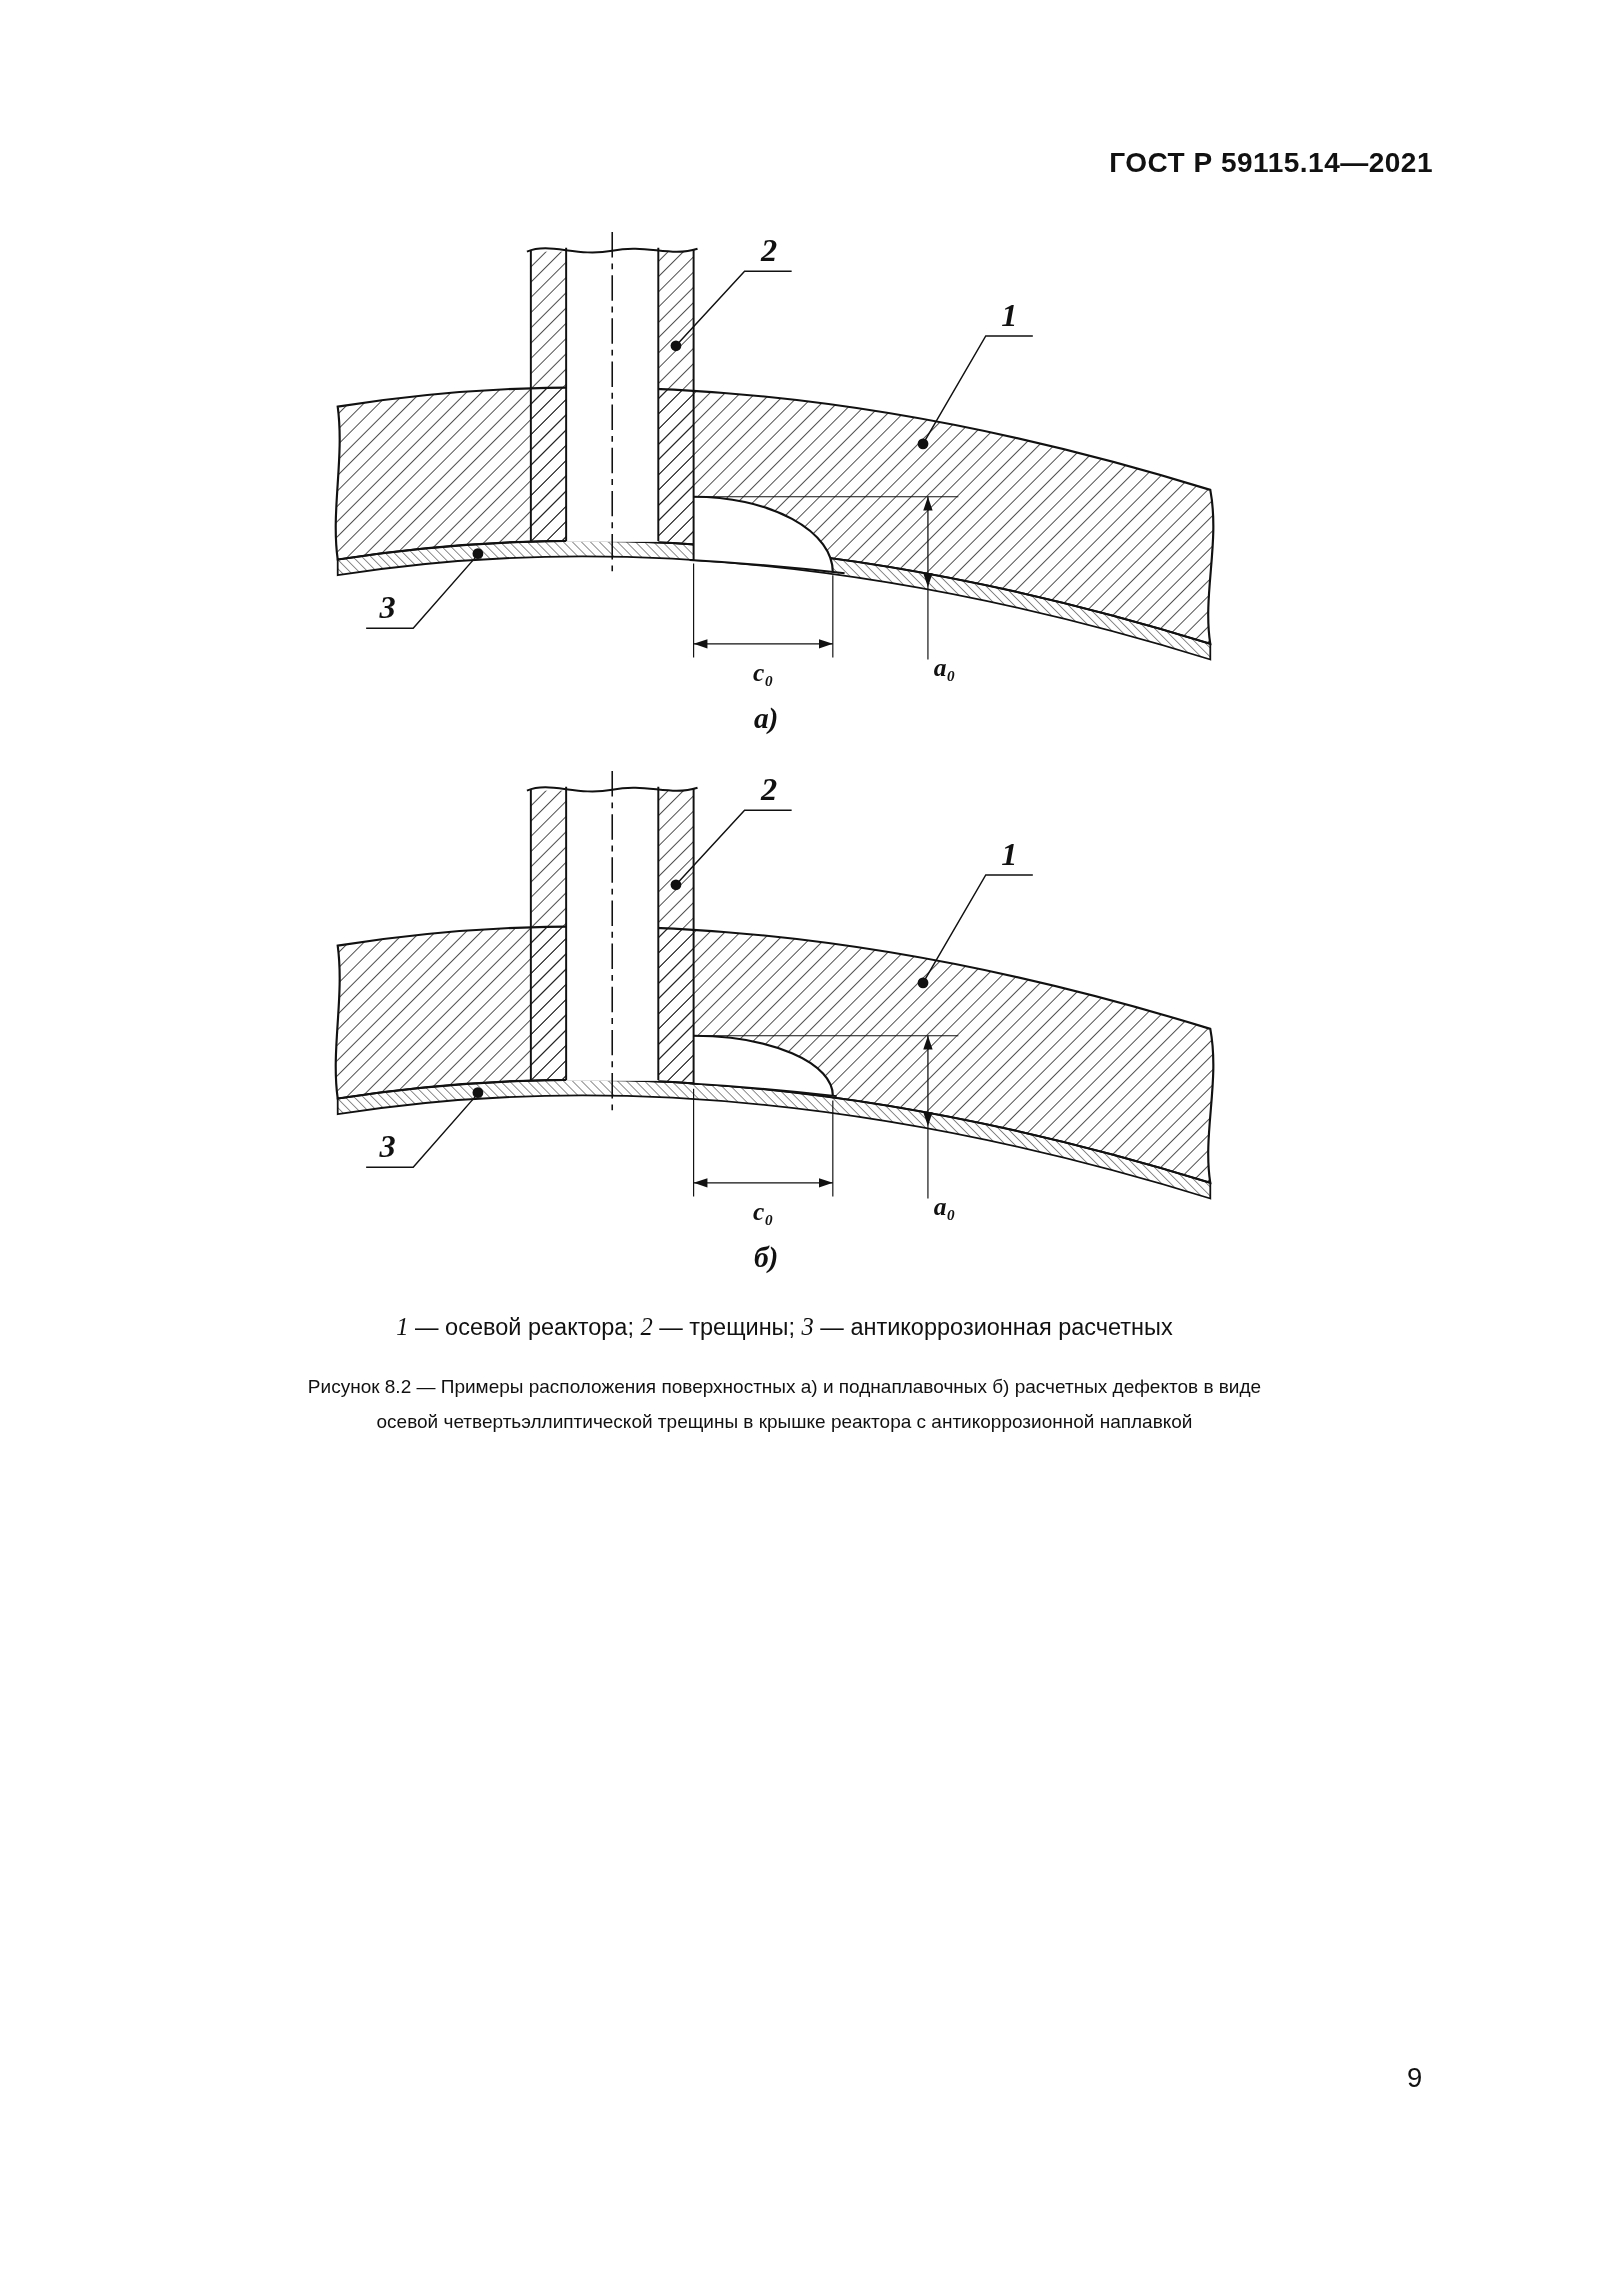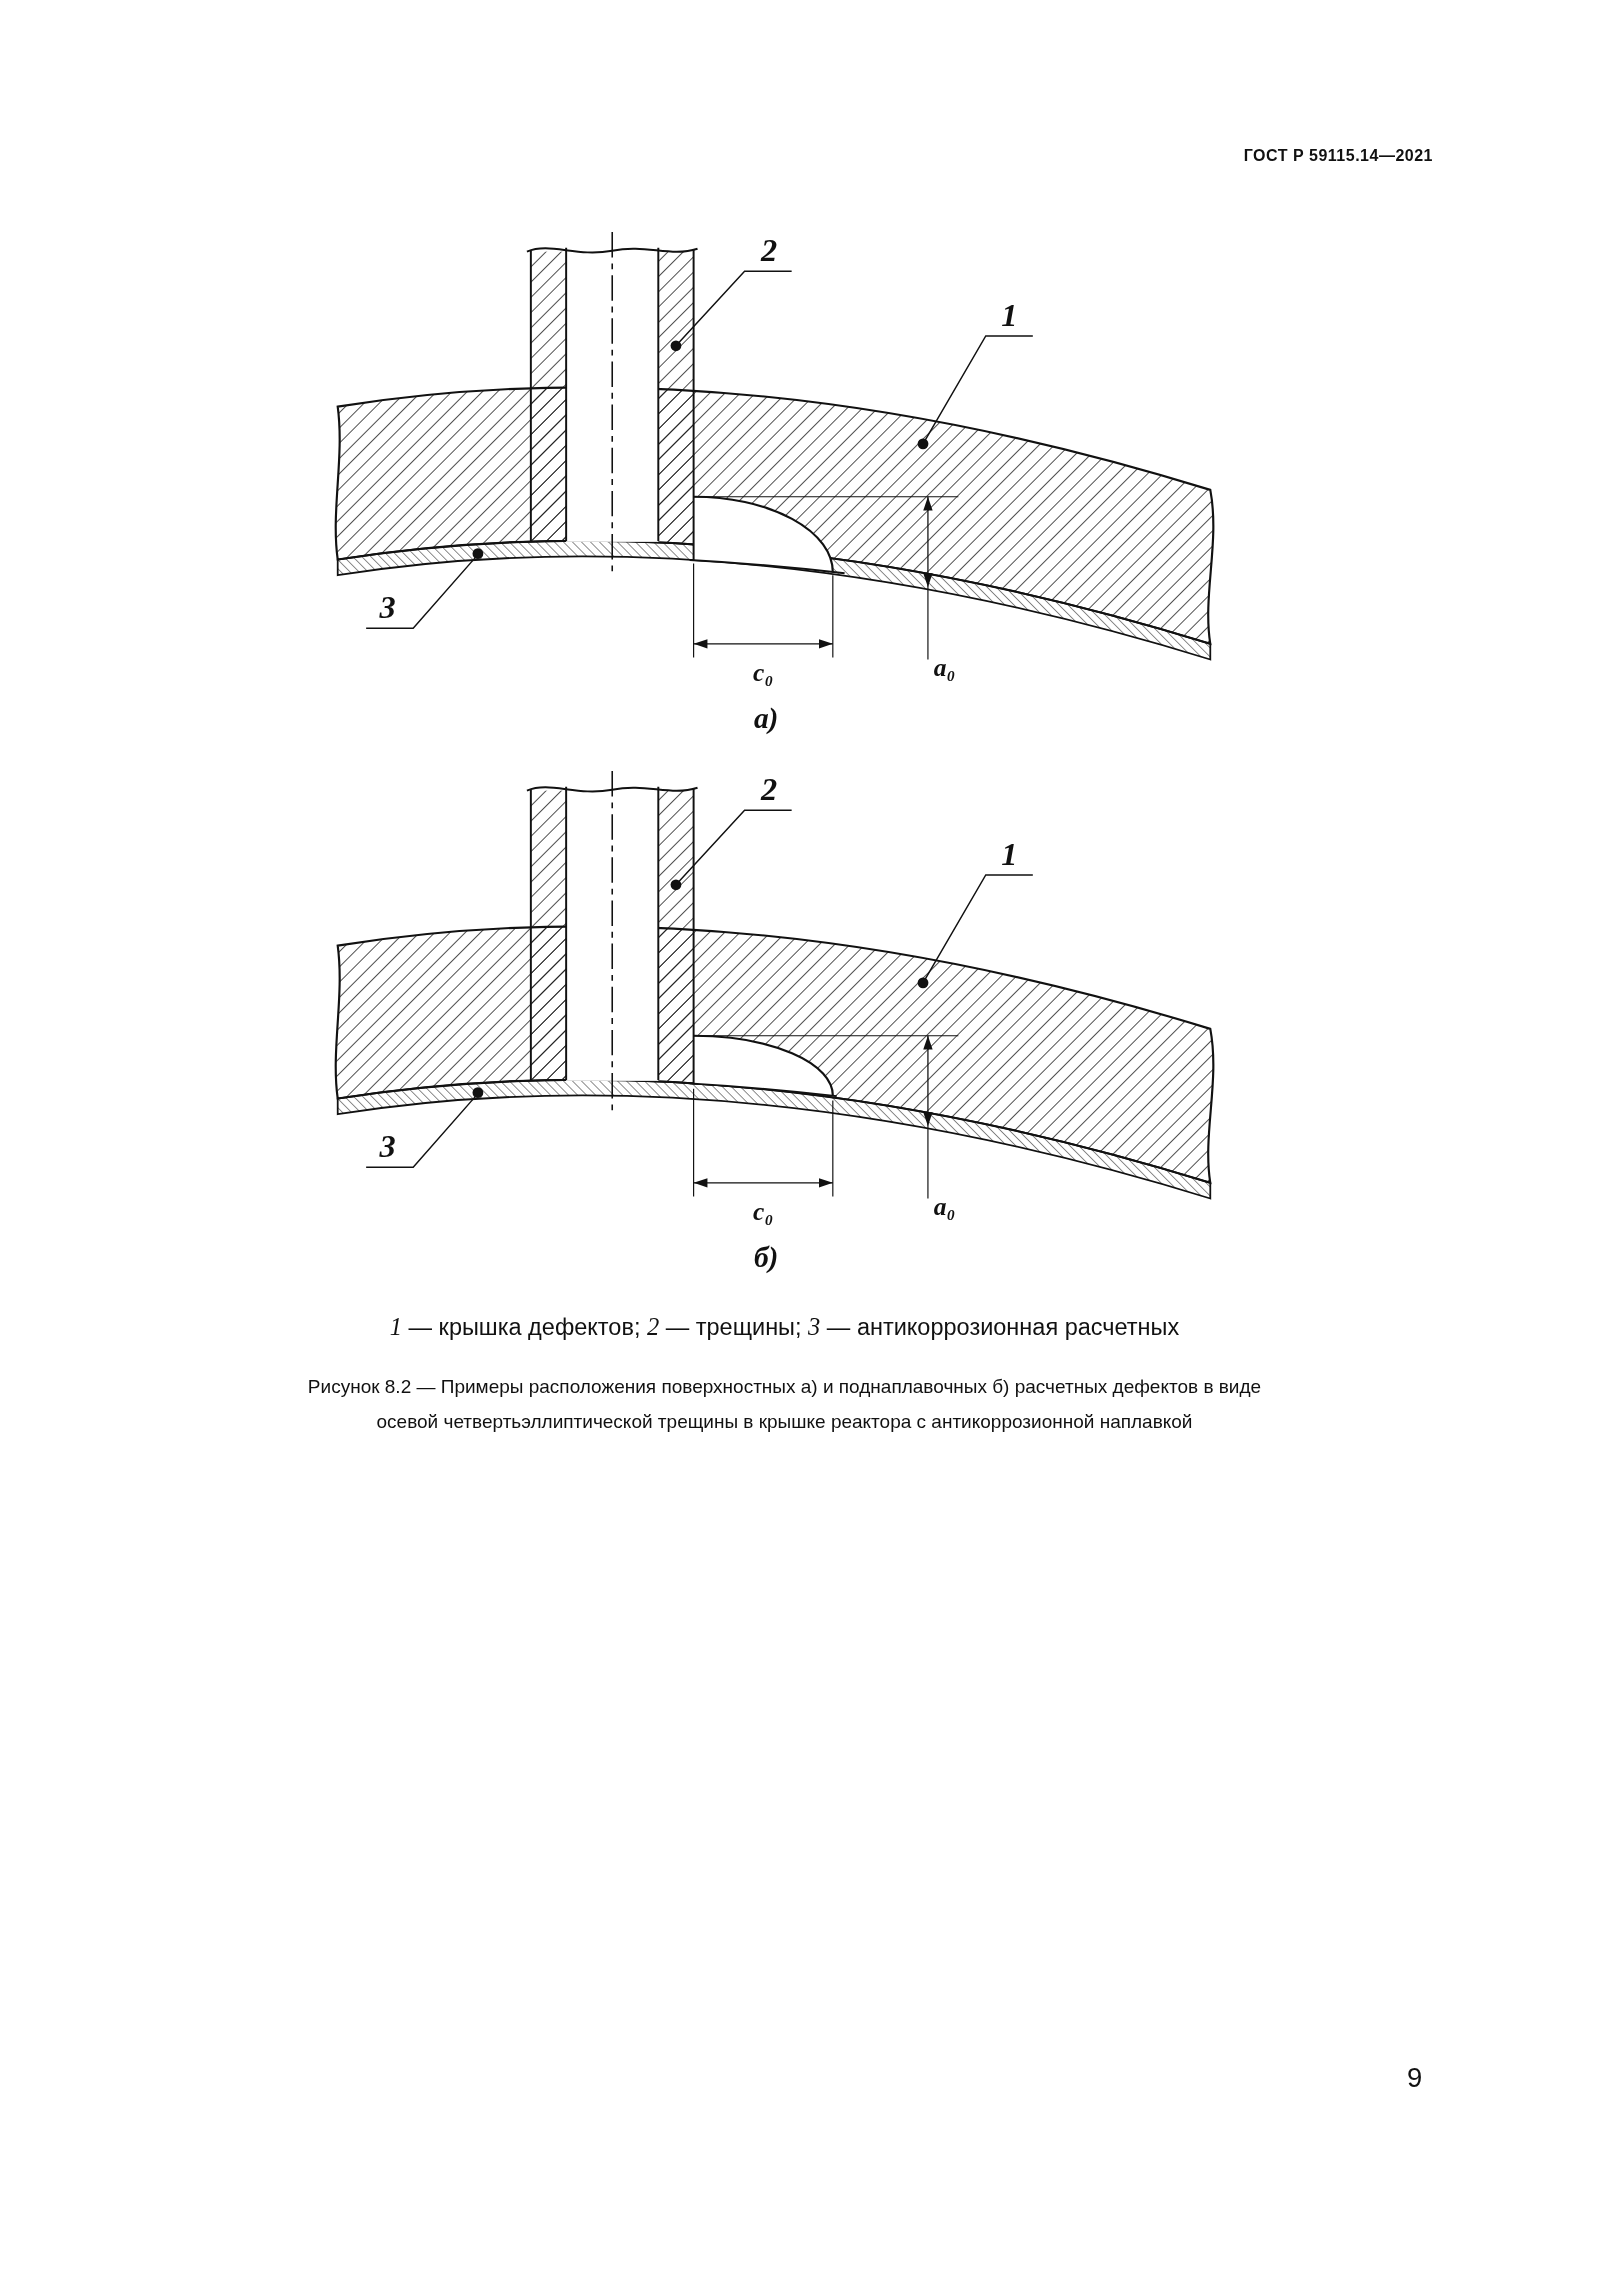--- a/index.html
+++ b/index.html
@@ -7,21 +7,21 @@
     position:relative;
     width:1621px;height:2293px;
     background:#ffffff;
     font-family:"Liberation Sans", sans-serif;
     color:#111;
     overflow:hidden;
     margin:0 auto;
   }
   .gost-header{
     position:absolute; top:147px; right:188px;
-    font-size:16px; font-weight:bold; letter-spacing:0.5px;
+    font-size:28px; font-weight:bold; letter-spacing:0.5px;
   }
   .fig{ position:absolute; left:323px; width:902px; height:510px; }
   .fig-a{ top:230px; }
   .fig-b{ top:769px; }
   svg text{ fill:#111; }
   .num { font-family:"Liberation Serif", serif; font-style:italic; font-weight:600; font-size:33px; }
   .dim { font-family:"Liberation Serif", serif; font-style:italic; font-weight:600; font-size:26px; }
   .sub { font-family:"Liberation Serif", serif; font-style:italic; font-weight:600; font-size:30px; }
   .legend{
     position:absolute; top:1313px; left:59px; width:1451px;
@@ -129,21 +129,21 @@
     <text class="num" x="700" y="98" text-anchor="middle">1</text>
 
     <path class="outl" d="M44,406 H92 L158,331" stroke-width="1.5"></path>
     <circle cx="158" cy="330" r="5.5" fill="#111"></circle>
     <text class="num" x="66" y="396" text-anchor="middle">3</text>
 
     <text class="sub" x="452" y="508" text-anchor="middle">б)</text>
   </svg>
 
   <div class="legend">
-    <span class="it">1</span><span> — крышка дефектов; </span><span class="it">2</span><span> — трещины; </span><span class="it">3</span><span> — антикоррозионная расчетных</span>
+    <span class="it">1</span><span> — осевой реактора; </span><span class="it">2</span><span> — трещины; </span><span class="it">3</span><span> — антикоррозионная расчетных</span>
   </div>
 
   <div class="caption">
     <div>Рисунок 8.2 — Примеры расположения поверхностных а) и поднаплавочных б) расчетных дефектов в виде</div>
     <div>осевой четвертьэллиптической трещины в крышке реактора с антикоррозионной наплавкой</div>
   </div>
 
   <div class="page-number">9</div>
 
 </div>

